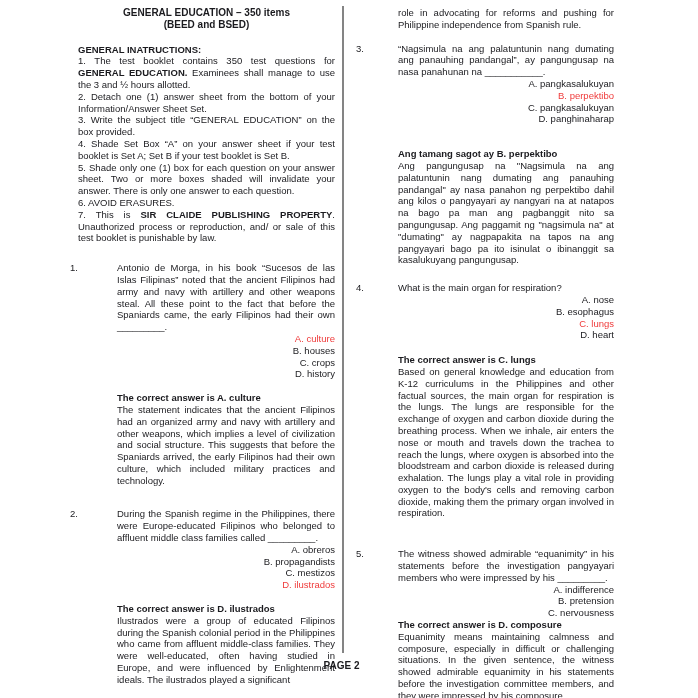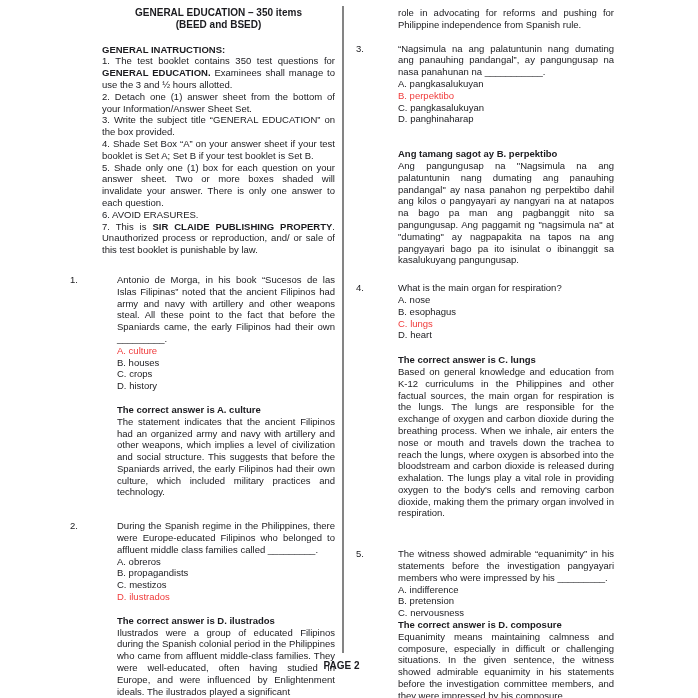--- a/index.html
+++ b/index.html
@@ -7,29 +7,29 @@
     width: 698px; height: 698px;
     position: relative; overflow: hidden;
     font-family: "Liberation Sans", "DejaVu Sans", sans-serif;
     font-size: 9.5px; line-height: 11.8px;
     color: #1b1b1f;
     -webkit-font-smoothing: antialiased;
   }
   .col { position: absolute; top: 7px; }
   .col-left  { left: 70px;  width: 265px; }
   .col-right { left: 356px; width: 258px; }
-  .indent-block { margin-left: 32px; }
+  .indent-block { margin-left: 8px; }
   .doc-title, .doc-subtitle { text-align: center; font-weight: bold; font-size: 10px; }
   .instr-heading { font-weight: bold; margin-top: 13px; }
   .para { margin: 0; text-align: justify; }
   .q { display: flex; gap: 20px; }
   .num { flex: none; width: 27px; }
   .col-right .num { width: 22px; }
   .qc { flex: 1; min-width: 0; }
-  .opt { text-align: left; }
+  .opt { text-align: right; }
   .red { color: #ef3b3b; }
   .ans { font-weight: bold; }
   .mt12 { margin-top: 12px; }
   .mt13 { margin-top: 13px; }
   .mt16 { margin-top: 16px; }
   .mt18 { margin-top: 18px; }
   .mt22 { margin-top: 22px; }
   .mt23 { margin-top: 23px; }
   .mt29 { margin-top: 29px; }
   .divider {

